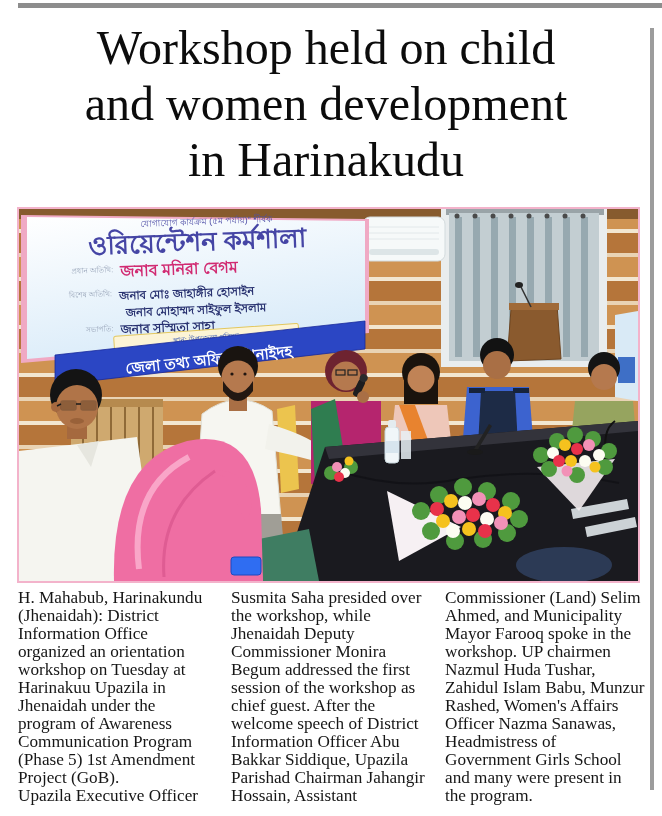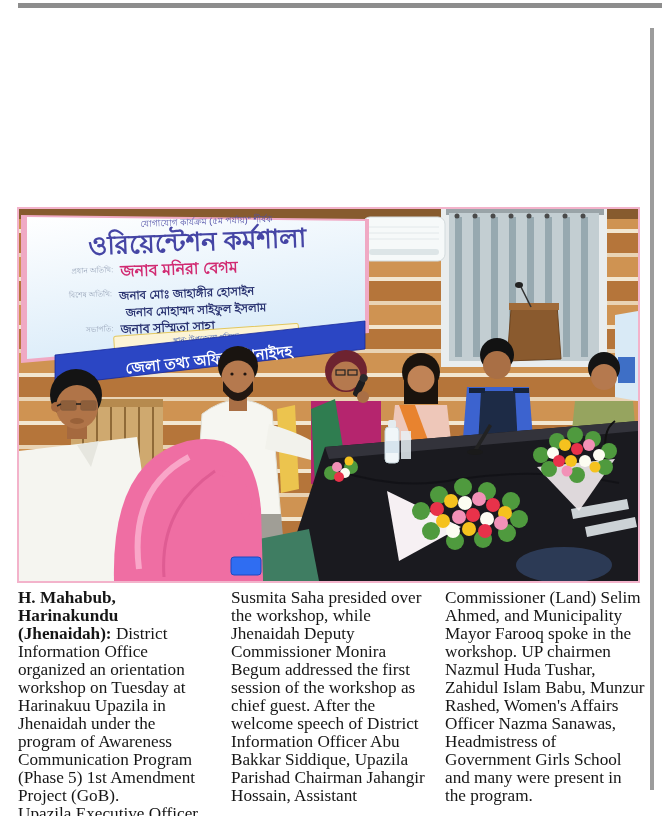--- a/index.html
+++ b/index.html
@@ -9,31 +9,34 @@
   .right-rule{position:absolute;left:650px;top:28px;width:4px;height:762px;background:#9c9c9c;}
   .headline{position:absolute;left:8px;top:20px;width:636px;margin:0;text-align:center;
             font-size:48px;line-height:56px;font-weight:400;color:#0c0c0c;white-space:pre-line;}
   .photo{position:absolute;left:17px;top:207px;width:619px;height:372px;margin:0;
          border:2px solid #f3b3cb;background:#c78c4e;}
   .photo svg{display:block;width:100%;height:100%;}
   .article{position:absolute;left:18px;top:589px;width:628px;display:grid;
            grid-template-columns:197px 198px 200px;column-gap:16px;
            font-size:17.2px;line-height:18px;color:#161616;}
   .article p{margin:0;}
-  .article b{font-weight:700;}
+  .article b{font-weight:400;}
   .bn{font-family:"Liberation Sans",sans-serif;}
 </style>
 </head>
 <body>
 
 <div class="page">
 
   <div class="top-rule"></div>
   <div class="right-rule"></div>
 
+  <h1 class="headline">Workshop held on child
+and women development
+in Harinakudu</h1>
 
   <figure class="photo">
     <svg viewBox="0 0 619 372" preserveAspectRatio="none">
       <defs>
         <pattern id="planks" width="619" height="48" patternUnits="userSpaceOnUse">
           <rect width="619" height="20" fill="#cf9352"></rect>
           <rect y="20" width="619" height="4" fill="#f2e6d0"></rect>
           <rect y="24" width="619" height="20" fill="#b5753a"></rect>
           <rect y="44" width="619" height="4" fill="#e9d3b4"></rect>
         </pattern>

